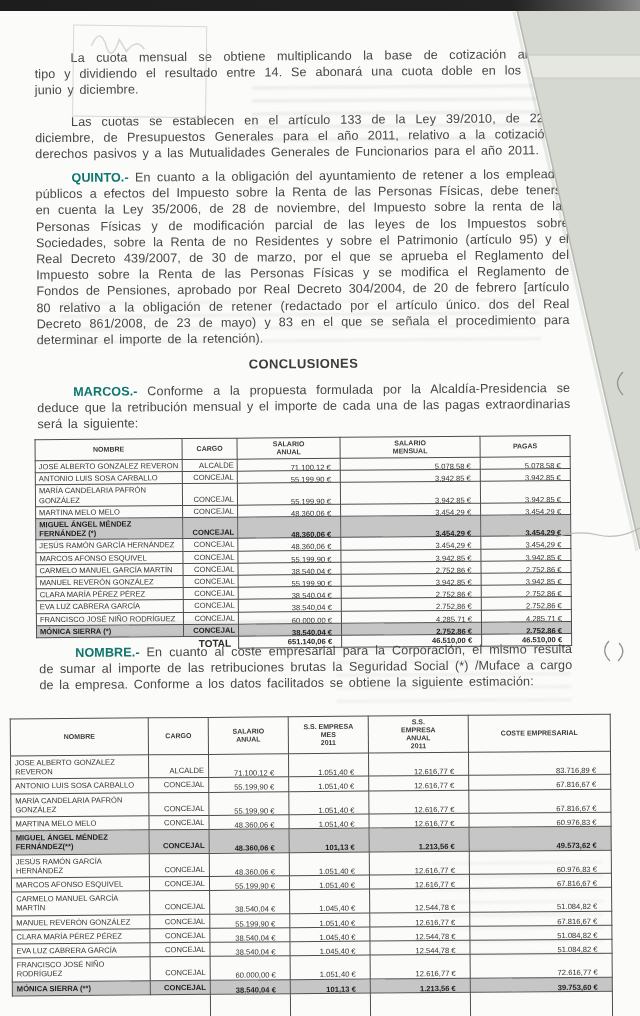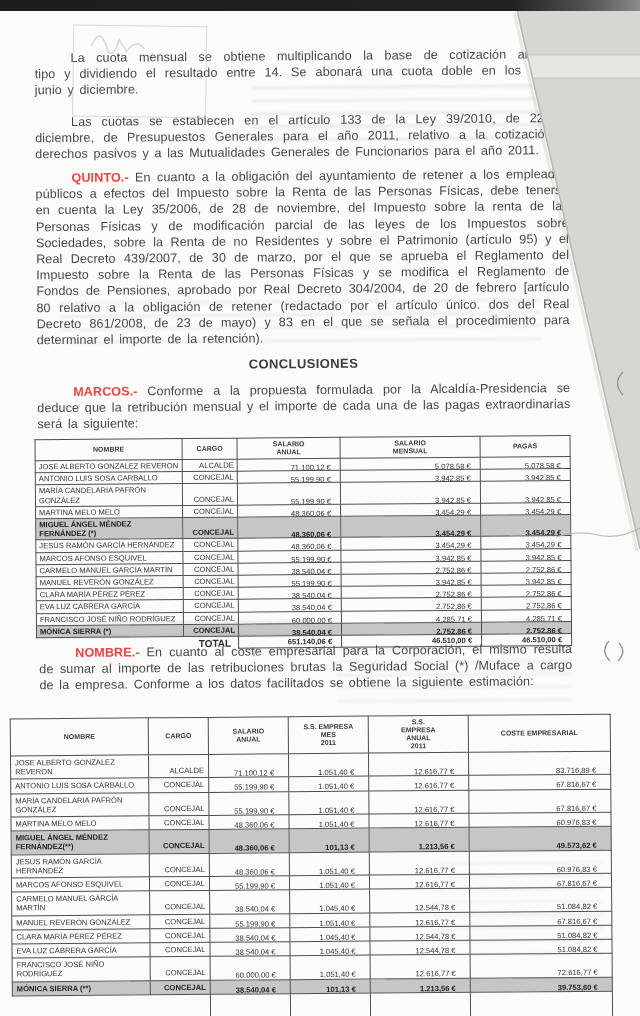--- a/index.html
+++ b/index.html
@@ -22,21 +22,21 @@
     color:#454545;
   }
   .para{
     position:absolute;left:38px;width:533px;
     font-size:12.6px;line-height:16.2px;color:#474747;
     text-align:justify;word-spacing:2px;letter-spacing:.1px;margin:0;
   }
   .indent{text-indent:36px;}
   .line{white-space:normal;}
   .fill{text-align:justify;text-align-last:justify;}
-  b{color:#ef4444;}
+  b{color:#0f766e;}
   .heading{
     position:absolute;left:38px;width:533px;text-align:center;
     font-weight:bold;font-size:13px;color:#3c3c3c;letter-spacing:.4px;
   }
   
   table{border-collapse:collapse;table-layout:fixed;position:absolute;background:transparent;}
   td,th{border:1px solid #4e4e4e;color:#333;overflow:hidden;}
   th{
     font-size:7px;font-weight:bold;text-align:center;vertical-align:middle;
     padding:2px 1px;white-space:pre-line;line-height:8px;color:#3a3a3a;

